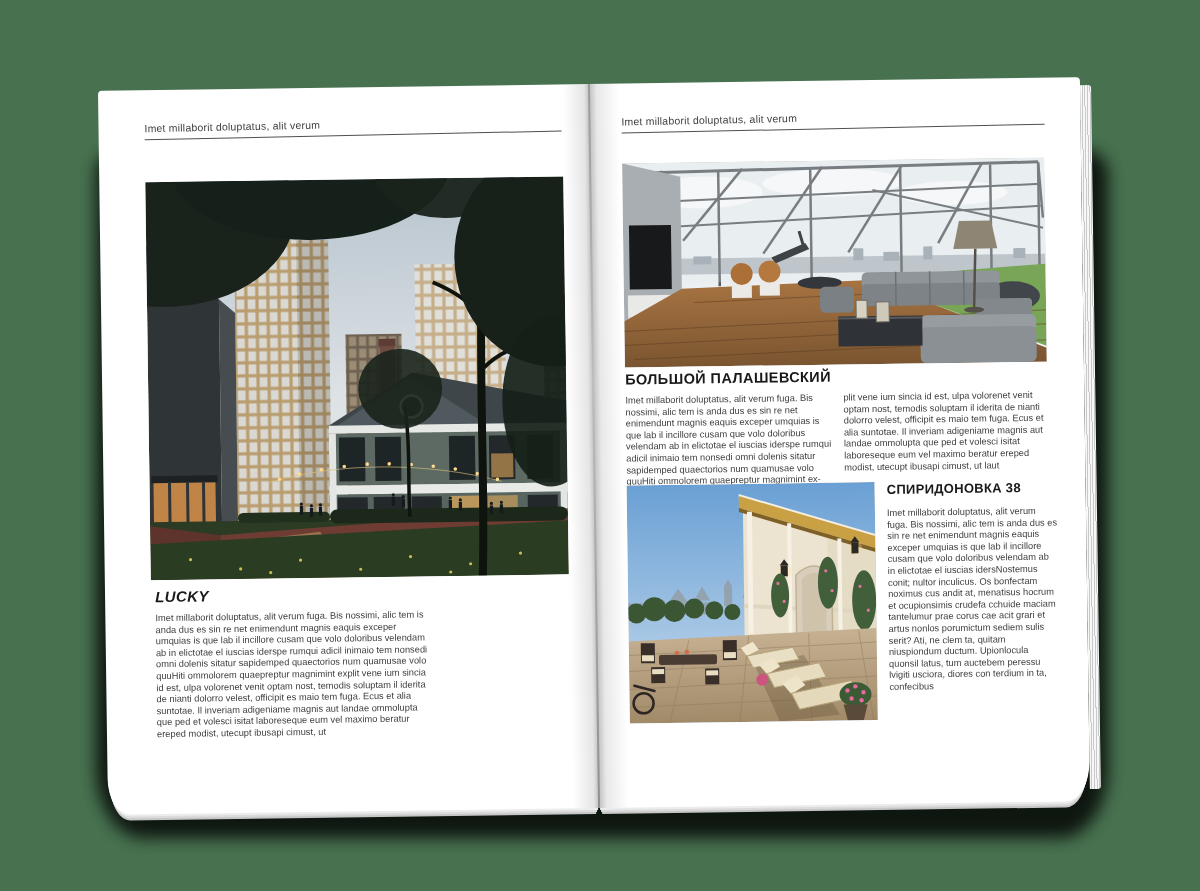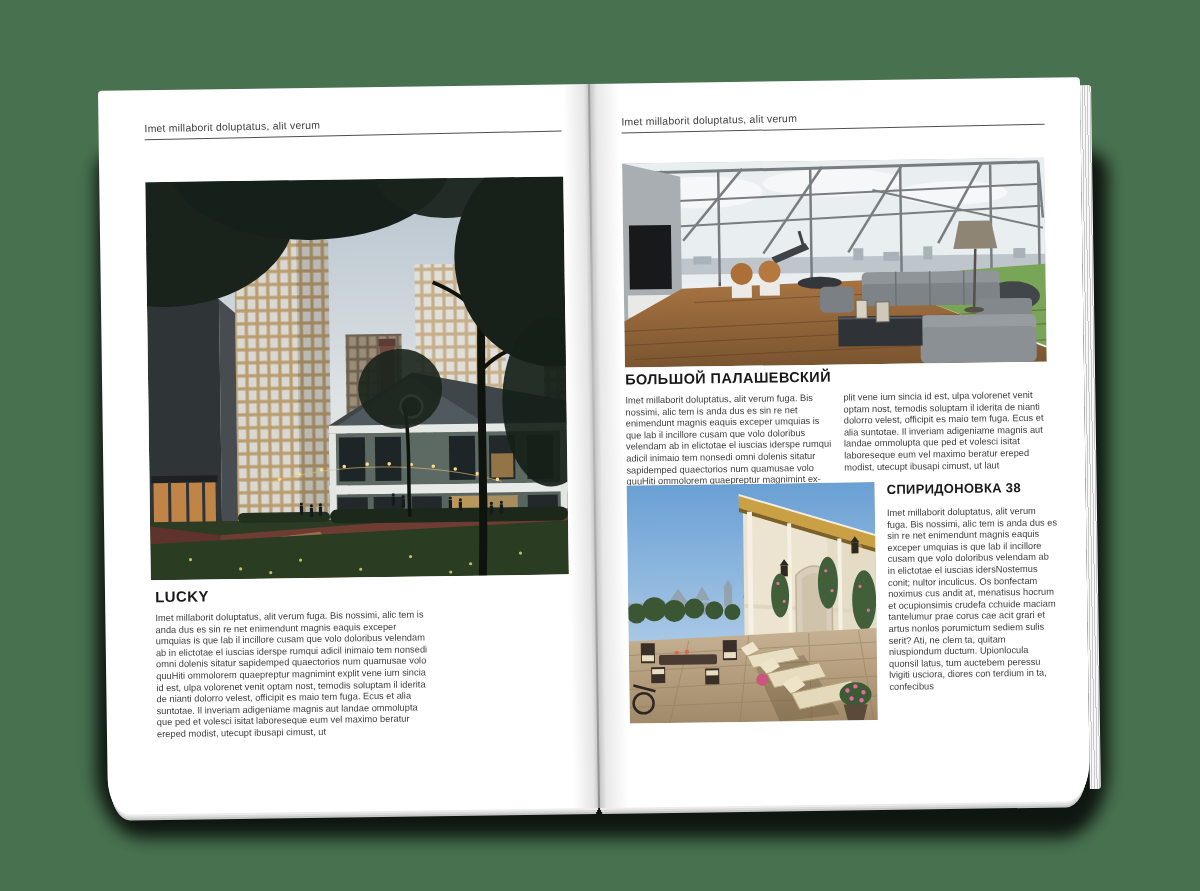--- a/index.html
+++ b/index.html
@@ -58,21 +58,21 @@
   .rh-left{left:46px;right:28px;}
   .rh-right{left:32px;right:36px;}
   .photo{position:absolute;overflow:hidden;background:#ccc;}
   .photo svg{display:block;width:100%;height:100%;}
   .photo-lucky{left:46px;top:92px;width:418px;height:398px;}
   .photo-terrace{left:32px;top:80px;width:422px;height:204px;}
   .photo-spirid{left:32px;top:402px;width:248px;height:238px;}
   h2{
     margin:0;font-size:15px;font-weight:700;color:#191919;letter-spacing:.4px;
   }
-  .heading-lucky{position:absolute;left:50px;top:498px;}
+  .heading-lucky{position:absolute;left:50px;top:498px;font-style:italic;}
   .heading-bolshoy{position:absolute;left:32px;top:288px;font-size:14.5px;}
   .heading-spirid{position:absolute;left:292px;top:402px;font-size:13px;letter-spacing:.3px;}
   .bodytext{
     font-size:9.3px;line-height:11.6px;color:#3d3d3d;text-align:left;
   }
   .body-lucky{position:absolute;left:50px;top:523px;width:278px;}
   .cols{position:absolute;left:32px;top:312px;width:424px;display:flex;gap:12px;}
   .col{width:206px;}
   .body-spirid{position:absolute;left:292px;top:428px;width:170px;}
 </style>

